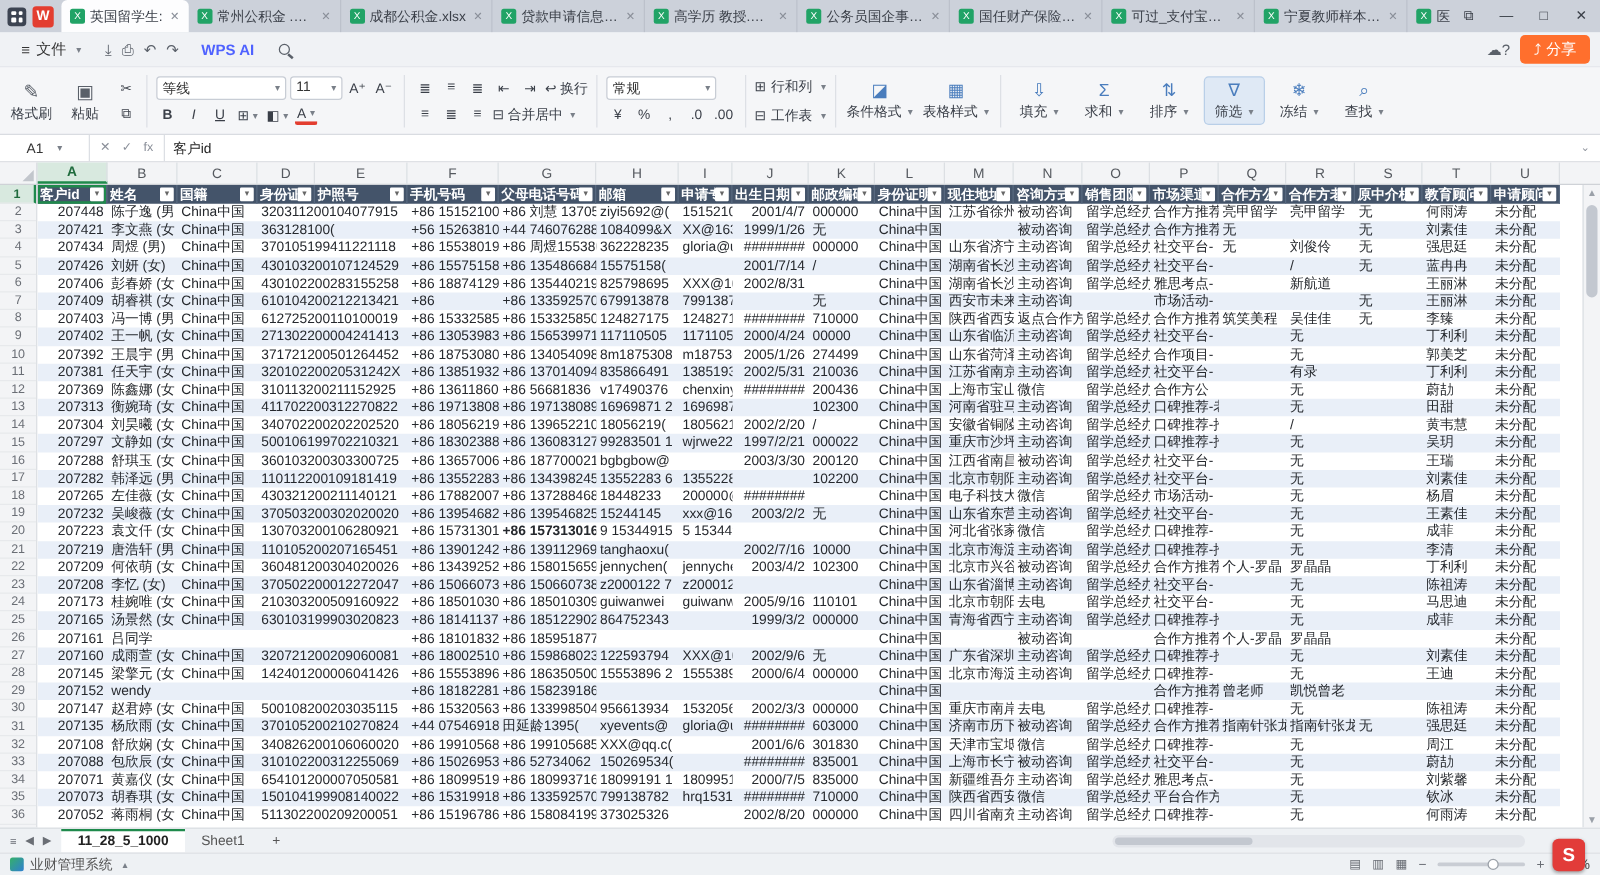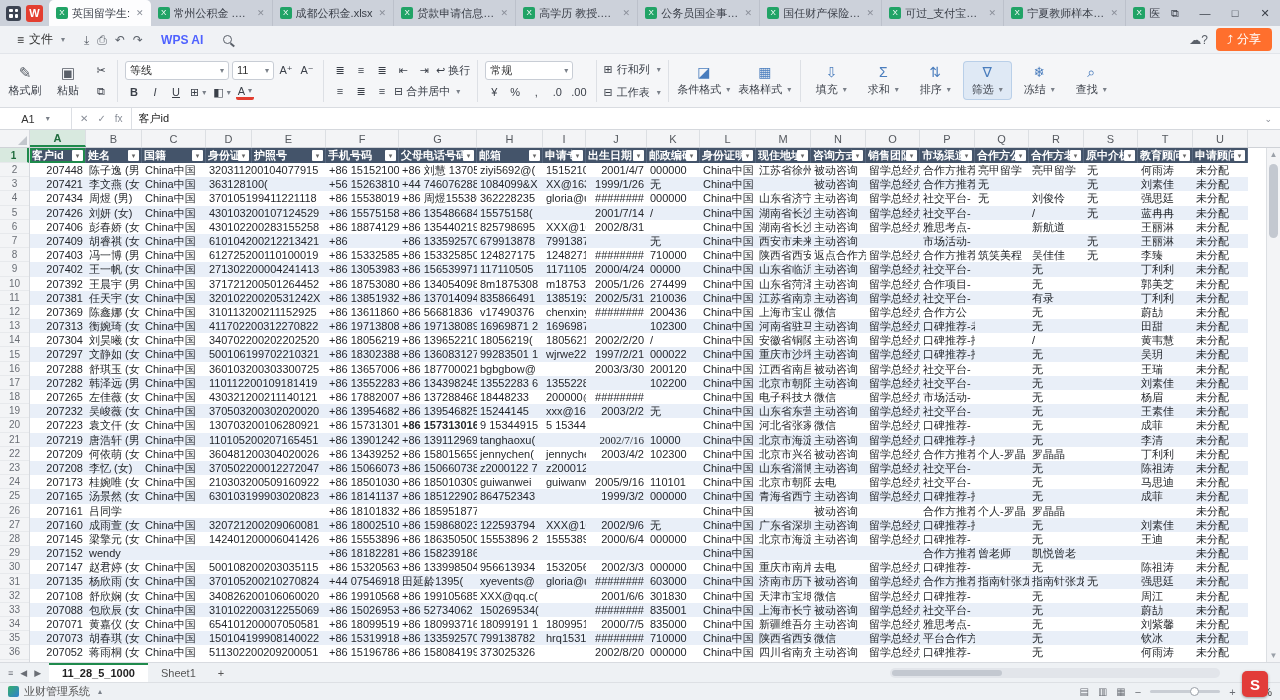--- a/index.html
+++ b/index.html
@@ -972,21 +972,21 @@
         <div class="row band">
           <div class="cell num" style="width: 56px;">207219</div>
           <div class="cell" style="width: 56px;">唐浩轩 (男</div>
           <div class="cell" style="width: 64px;">China中国</div>
           <div class="cell ov" style="width: 46px;">110105200207165451</div>
           <div class="cell" style="width: 74px;"></div>
           <div class="cell" style="width: 73px;">+86 13901242</div>
           <div class="cell" style="width: 78px;">+86 1391129694</div>
           <div class="cell" style="width: 66px;">tanghaoxu(</div>
           <div class="cell" style="width: 43px;"></div>
-          <div class="cell num" style="width: 61px; font-family: Liberation Serif, serif;">2002/7/16</div>
+          <div class="cell num" style="width: 61px;">2002/7/16</div>
           <div class="cell" style="width: 53px;">10000</div>
           <div class="cell" style="width: 56px;">China中国</div>
           <div class="cell" style="width: 55px;">北京市海淀</div>
           <div class="cell" style="width: 55px;">主动咨询</div>
           <div class="cell" style="width: 54px;">留学总经办</div>
           <div class="cell" style="width: 55px;">口碑推荐-推</div>
           <div class="cell" style="width: 54px;"></div>
           <div class="cell" style="width: 55px;">无</div>
           <div class="cell" style="width: 54px;"></div>
           <div class="cell" style="width: 55px;">李清</div>

